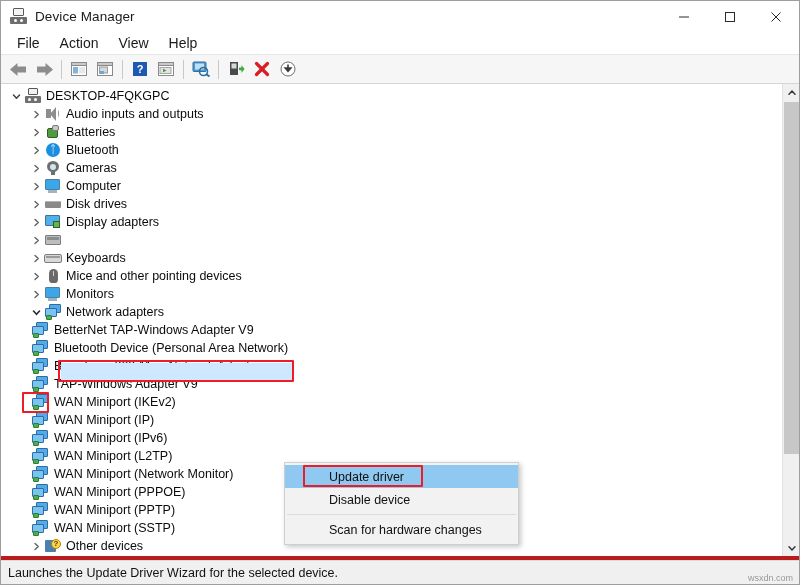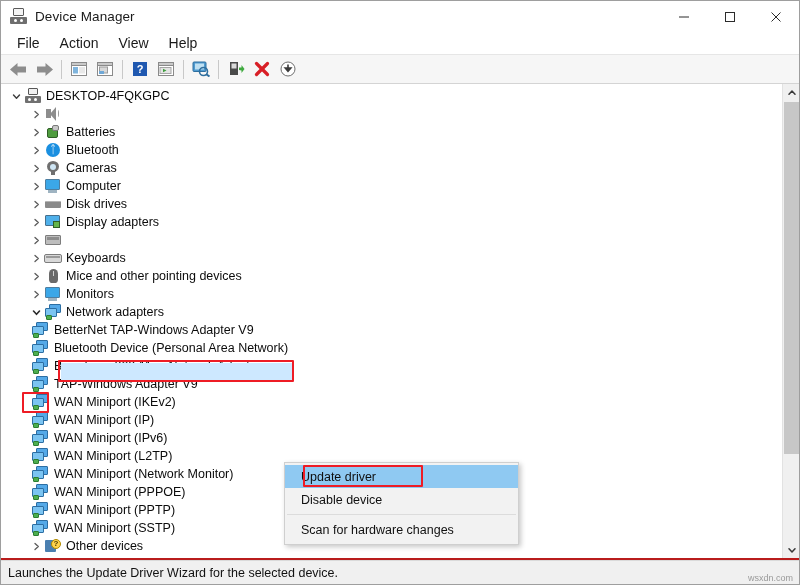--- a/index.html
+++ b/index.html
@@ -87,21 +87,21 @@
   .tb-sep {
     width: 1px; height: 19px; background: #c8c8c8; margin: 0 4px;
     flex: none;
   }
   
   .content {
     position: relative;
     flex: 1;
     display: flex;
     background: #ffffff;
-    border-bottom: 2px solid #b91c1c;
+    border-bottom: 4px solid #b91c1c;
     overflow: hidden;
     gap: 24px;
   }
   .tree-pane {
     position: relative;
     flex: 1;
     padding-top: 3px;
     overflow: hidden;
   }
   .row {
@@ -269,21 +269,21 @@
     border: 1px solid #cfcfcf;
     box-shadow: 2px 2px 5px rgba(0,0,0,.22);
     padding: 2px 0 3px 0;
     font-size: 12.5px;
     color: #101010;
     z-index: 40;
   }
   .ctx-item {
     height: 23px;
     display: flex; align-items: center;
-    padding-left: 16px;
+    padding-left: 44px;
     white-space: nowrap;
   }
   .ctx-item.hi { background: #8fc9f2; }
   .ctx-sep {
     height: 1px; background: #dcdcdc; margin: 3px 2px 3px 2px;
   }
   
   .vscroll {
     width: 17px; flex: none;
     background: #f0f0f0;
@@ -455,20 +455,21 @@
         <div class="chev">
           <svg width="9" height="9" viewBox="0 0 9 9">
               <path d="M3 1.5 L6.3 4.5 L3 7.5" fill="none" stroke="#5a5a5a" stroke-width="1.3" stroke-linecap="round" stroke-linejoin="round"></path>
             </svg>
         </div>
         <div class="ico ic-audio">
             <div class="spk"></div>
             <div class="cone"></div>
             <div class="w1"></div>
           </div>
+        <div class="lbl">Audio inputs and outputs</div>
       </div>
 
       <div class="row lvl1">
         <div class="chev">
           <svg width="9" height="9" viewBox="0 0 9 9">
               <path d="M3 1.5 L6.3 4.5 L3 7.5" fill="none" stroke="#5a5a5a" stroke-width="1.3" stroke-linecap="round" stroke-linejoin="round"></path>
             </svg>
         </div>
         <div class="ico ic-batt">
             <div class="b"></div>

